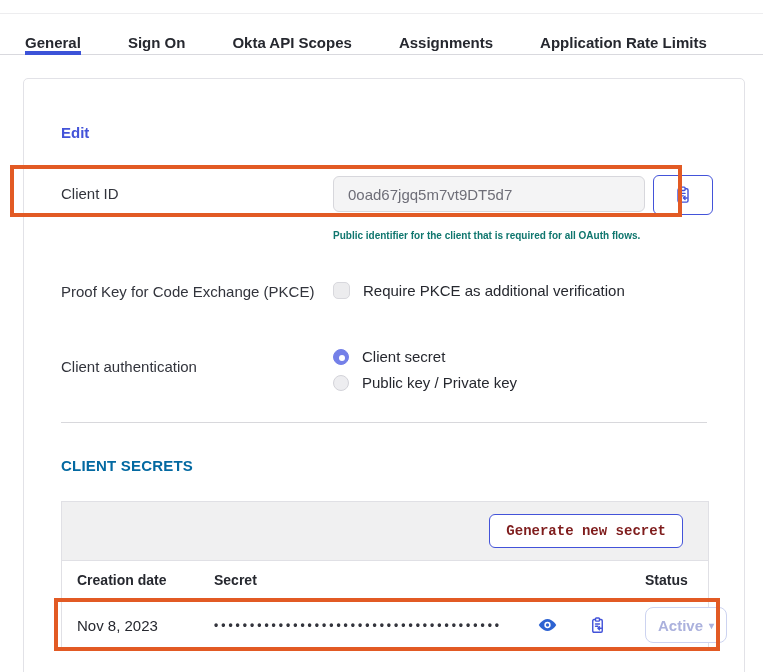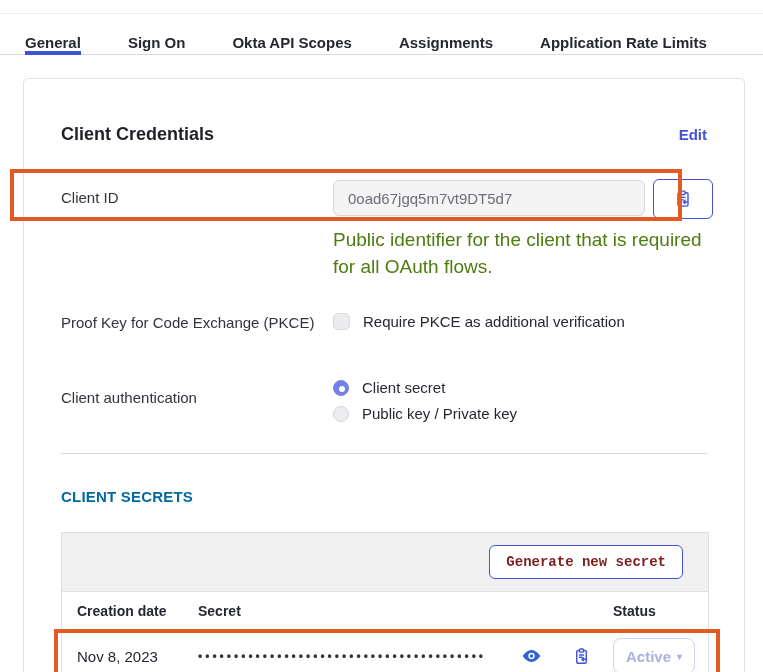--- a/index.html
+++ b/index.html
@@ -80,24 +80,25 @@
   .copy-btn {
     width: 60px; height: 40px;
     background: #fff;
     border: 1px solid #4353d9;
     border-radius: 6px;
     display: flex; align-items: center; justify-content: center;
     cursor: pointer;
   }
   .help-text {
     margin-top: 7px;
-    font-size: 19px;
+    font-size: 10px;
     line-height: 27px;
-    color: #4d7c0f;
+    color: #0f766e;
     max-width: 380px;
+    font-weight: bold;
   }
 
   
   .annotation-box {
     position: absolute;
     border: 4px solid #e25a24;
     pointer-events: none;
     z-index: 5;
   }
   .annotation-client-id { left: -51px; top: -10px; width: 672px; height: 52px; }
@@ -163,20 +164,21 @@
     font-size: 14px; font-weight: 700;
     color: #7f1d1d;
     cursor: pointer;
   }
   .secrets-table { font-size: 15px; }
   .table-header, .table-row {
     display: grid;
     grid-template-columns: 121px 415px 1fr;
     padding: 0 15px;
     align-items: center;
+    gap: 16px;
   }
   .table-header {
     height: 38px;
     font-size: 14px; font-weight: 700; color: #26282f;
     border-bottom: 1px solid #e0e0e5;
   }
   .table-row { height: 52px; position: relative; background: #fff; }
   .cell-date { color: #26282f; }
   .cell-secret { display: flex; align-items: center; }
   .secret-dots {
@@ -214,21 +216,20 @@
   <div class="tab active">General</div>
   <div class="tab">Sign On</div>
   <div class="tab">Okta API Scopes</div>
   <div class="tab">Assignments</div>
   <div class="tab">Application Rate Limits</div>
 </nav>
 
 <section class="card">
 
   <div class="card-header">
-    <h2 class="card-title">Client Credentials</h2>
     <a class="edit-link">Edit</a>
   </div>
 
   <div class="form-row row-client-id">
     <div class="form-label">Client ID</div>
     <div>
       <div class="client-id-controls">
         <input class="client-id-input" type="text" readonly="" value="0oad67jgq5m7vt9DT5d7" style="">
         <button class="copy-btn">
           <span style="display:flex">

